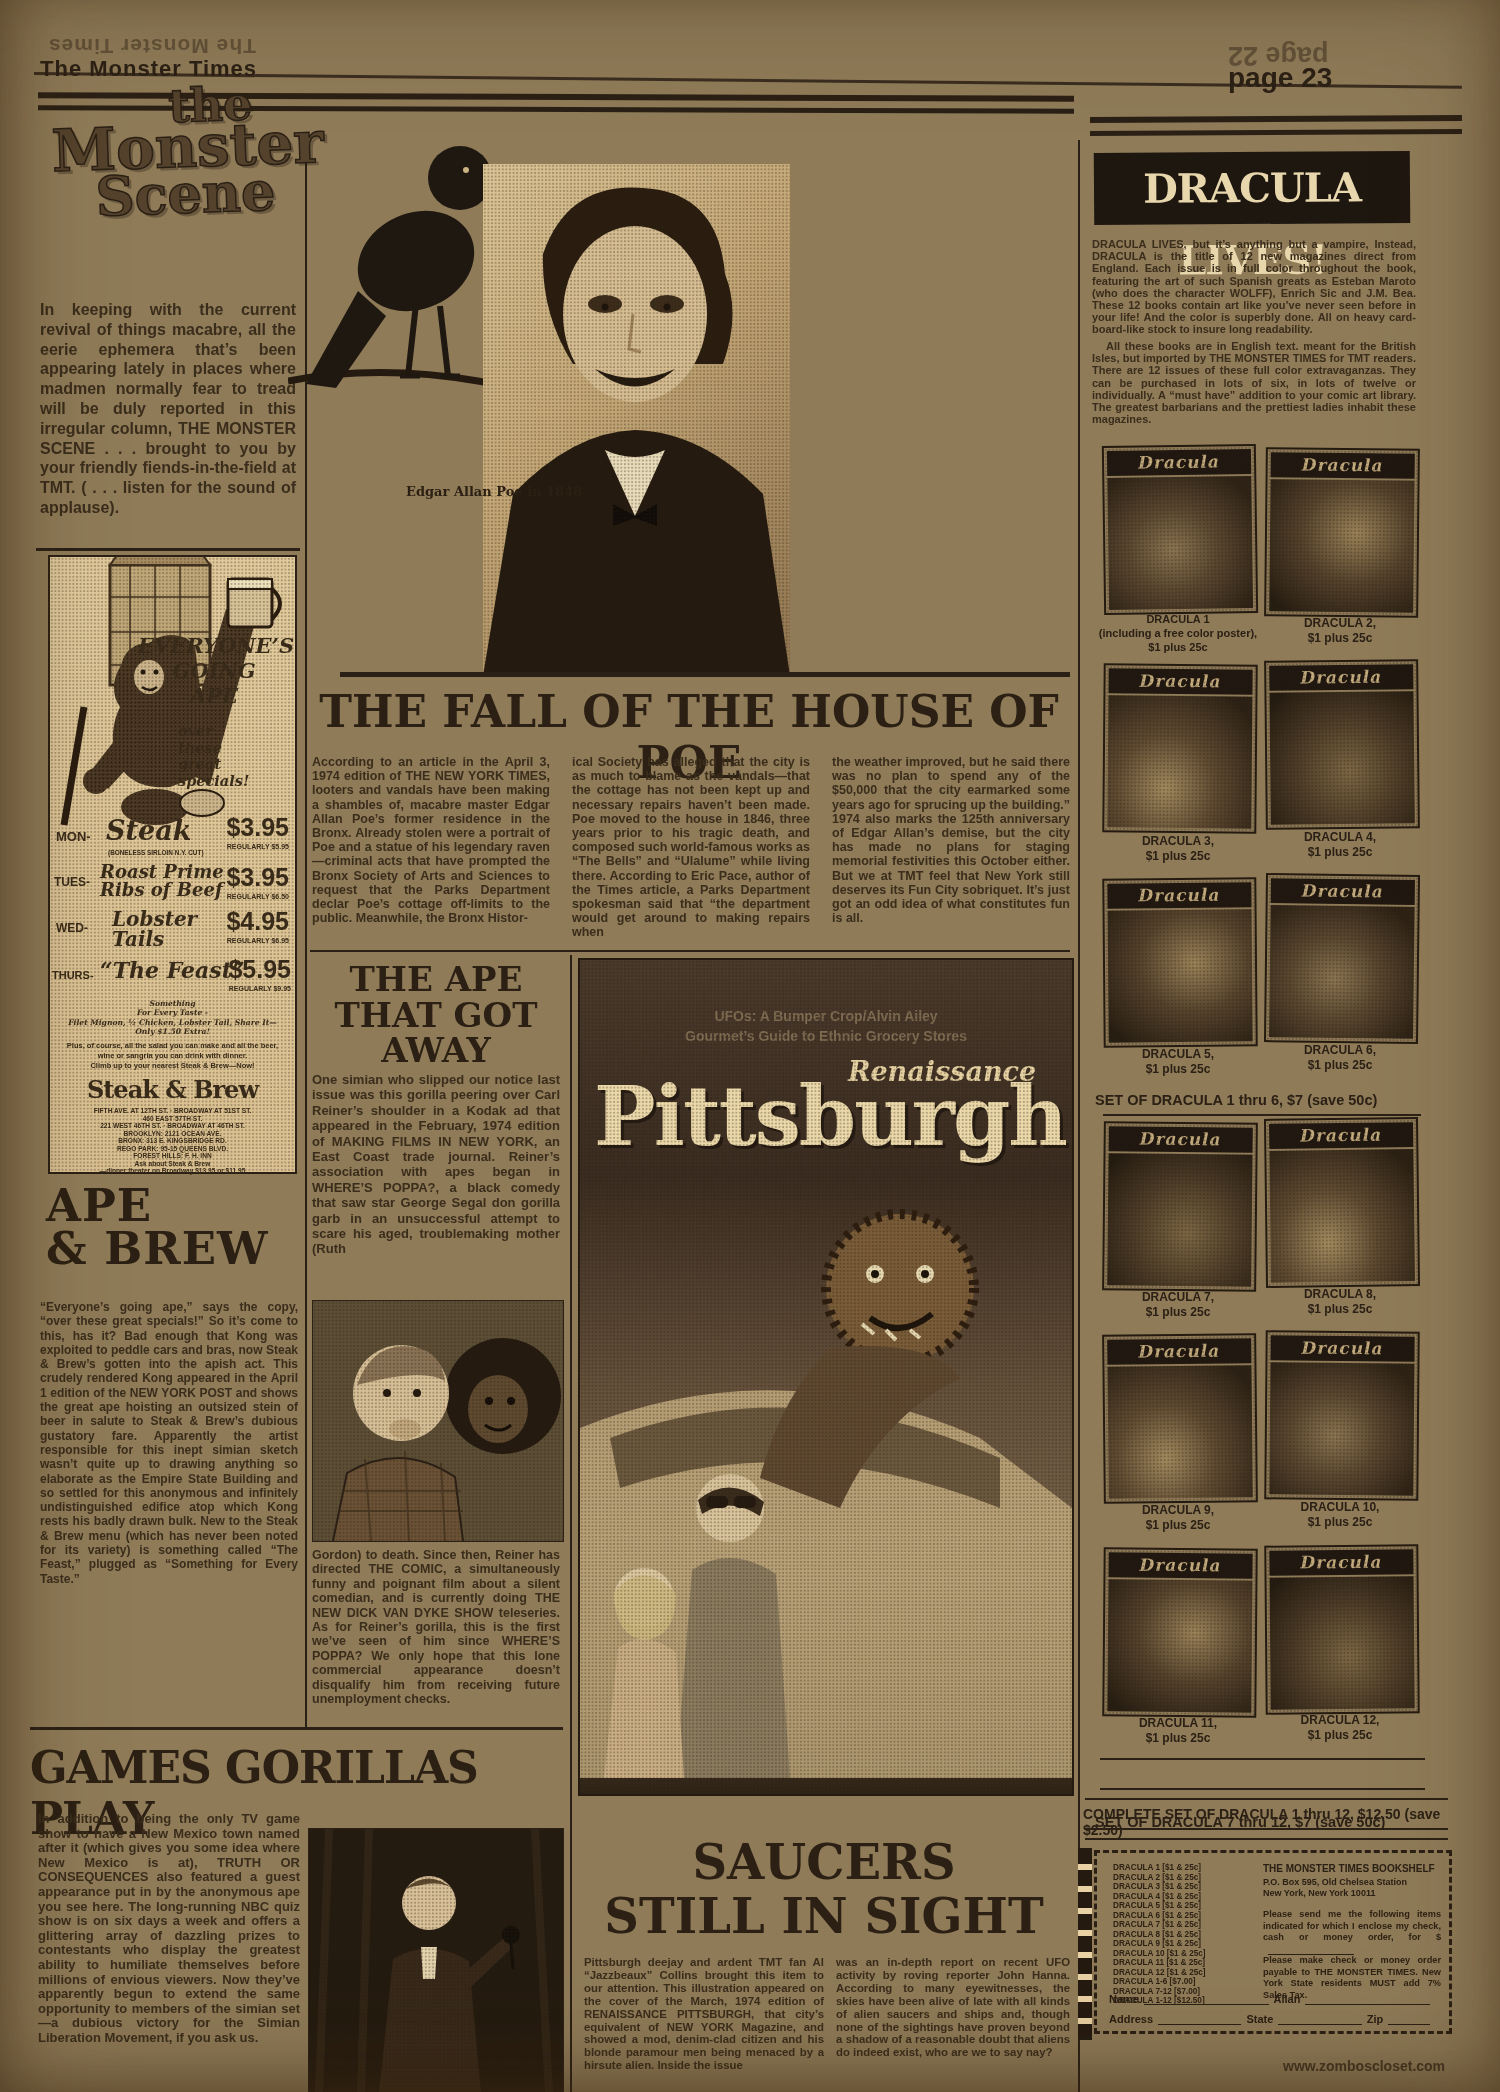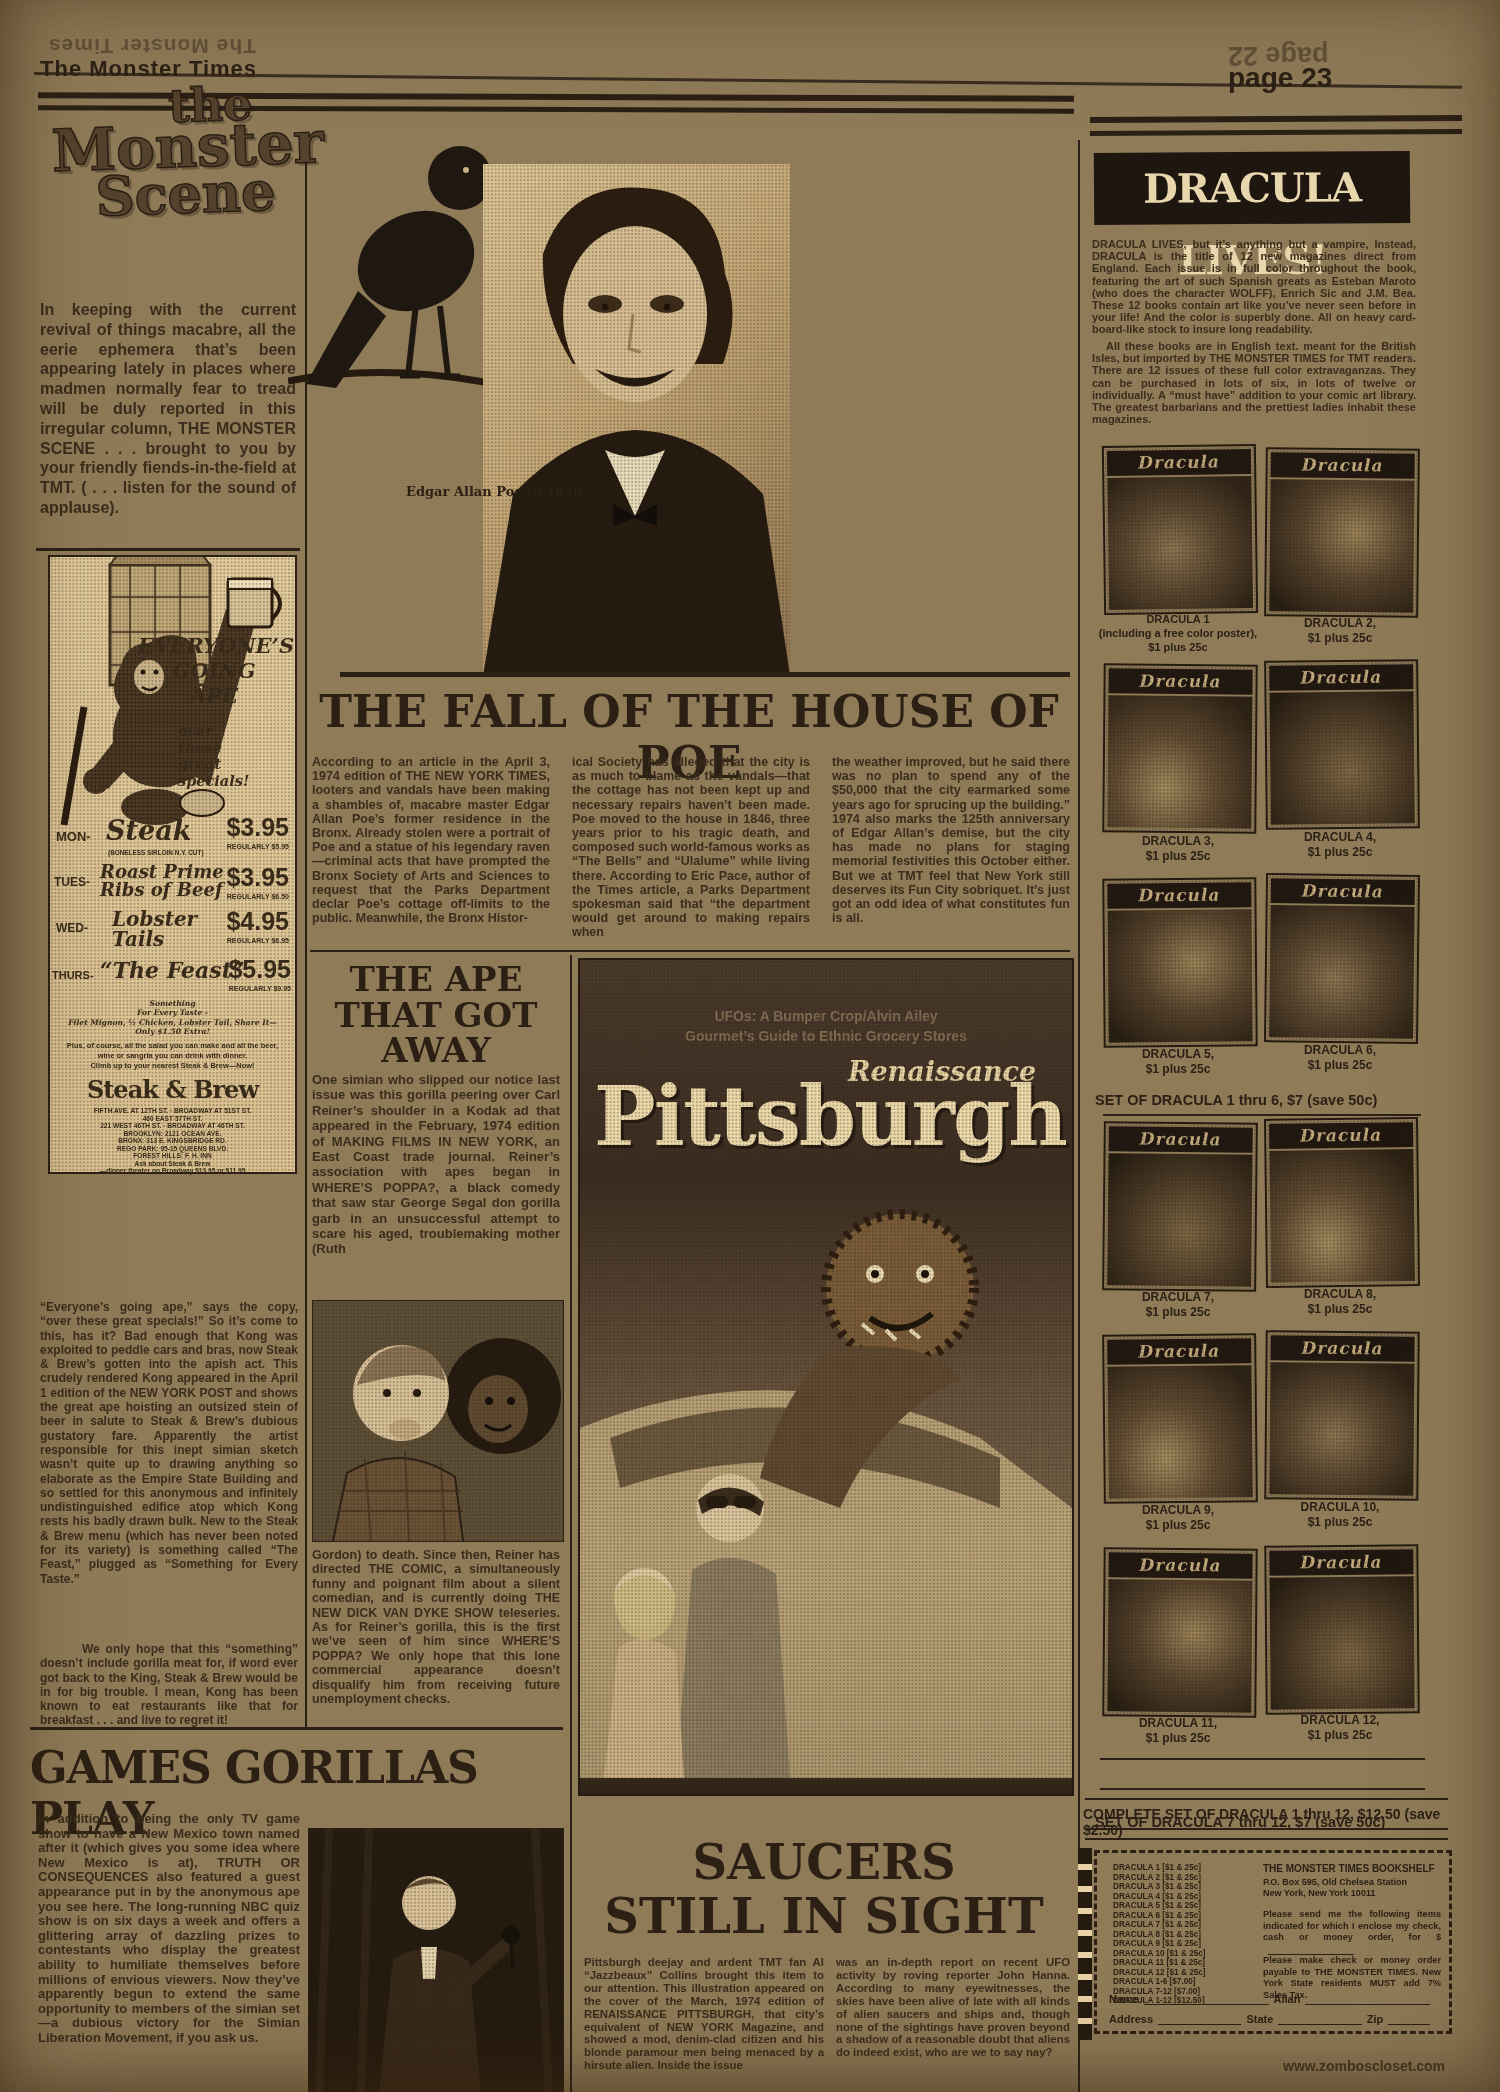--- a/index.html
+++ b/index.html
@@ -148,22 +148,23 @@
 460 EAST 57TH ST.
 221 WEST 46TH ST. · BROADWAY AT 46TH ST.
 BROOKLYN: 2121 OCEAN AVE.
 BRONX: 313 E. KINGSBRIDGE RD.
 REGO PARK: 95-15 QUEENS BLVD.
 FOREST HILLS: F. H. INN
 Ask about Steak &amp; Brew
 —dinner theater on Broadway $13.95 or $11.95</div>
   </div>
 
+  <div class="abs slab pre" style="left:46px;top:1185px;font-size:45px;line-height:.95;letter-spacing:1px;">APE
+&amp; BREW</div>
   <div class="abs body-text just" style="left:40px;top:1300px;width:258px;font-size:12px;line-height:14.3px;">“Everyone’s going ape,” says the copy, “over these great specials!” So it’s come to this, has it? Bad enough that Kong was exploited to peddle cars and bras, now Steak &amp; Brew’s gotten into the apish act. This crudely rendered Kong appeared in the April 1 edition of the NEW YORK POST and shows the great ape hoisting an outsized stein of beer in salute to Steak &amp; Brew’s dubious gustatory fare. Apparently the artist responsible for this inept simian sketch wasn’t quite up to drawing anything so elaborate as the Empire State Building and so settled for this anonymous and infinitely undistinguished edifice atop which Kong rests his badly drawn bulk. New to the Steak &amp; Brew menu (which has never been noted for its variety) is something called “The Feast,” plugged as “Something for Every Taste.”</div>
-  <div class="abs body-text just" style="left:40px;top:1642px;width:258px;font-size:12px;line-height:14.3px;text-indent:42px;">We only hope that this “something” doesn’t include gorilla meat for, if word ever got back to the King, Steak &amp; Brew would be in for big trouble. I mean, Kong has been known to eat restaurants like that for breakfast . . . and live to regret it!</div>
 
   <div class="abs" style="left:288px;top:76px;width:502px;height:600px;">
     <svg width="290" height="370" viewBox="0 0 290 370" style="position:absolute;left:0;top:0;">
       <path d="M0,305 Q90,288 190,305 L260,318" stroke="#241a10" stroke-width="7" fill="none"></path>
       <path d="M70,215 L18,308 L48,312 L98,240 Z" fill="#1f1811"></path>
       <ellipse cx="128" cy="185" rx="60" ry="48" fill="#1f1811" transform="rotate(-24 128 185)"></ellipse>
       <circle cx="172" cy="102" r="32" fill="#1f1811"></circle>
       <path d="M198,92 L246,104 L198,120 Z" fill="#1f1811"></path>
       <circle cx="178" cy="94" r="3" fill="#c9b283"></circle>
       <line x1="128" y1="228" x2="120" y2="300" stroke="#1f1811" stroke-width="6"></line>

